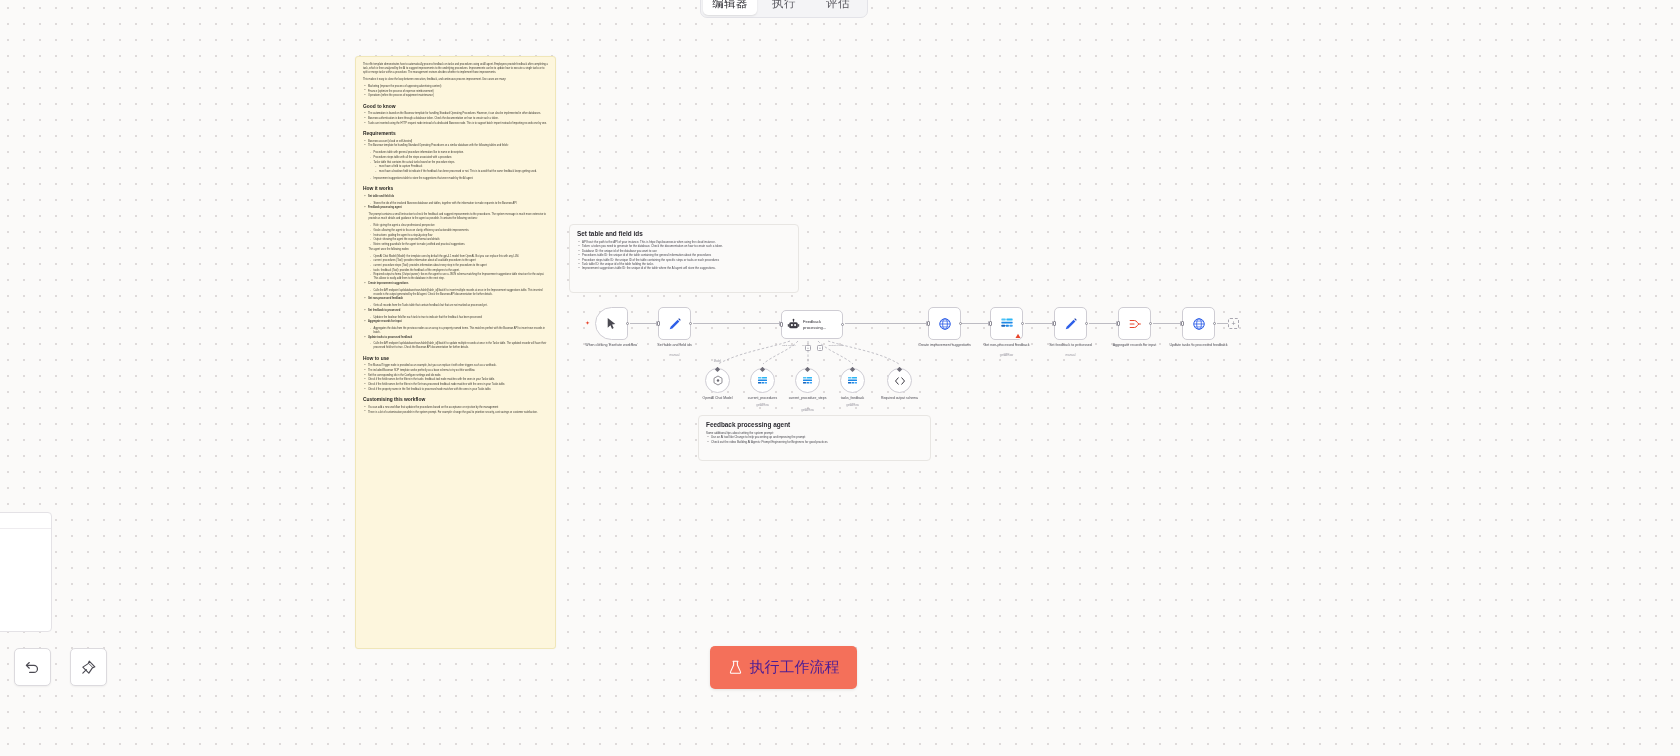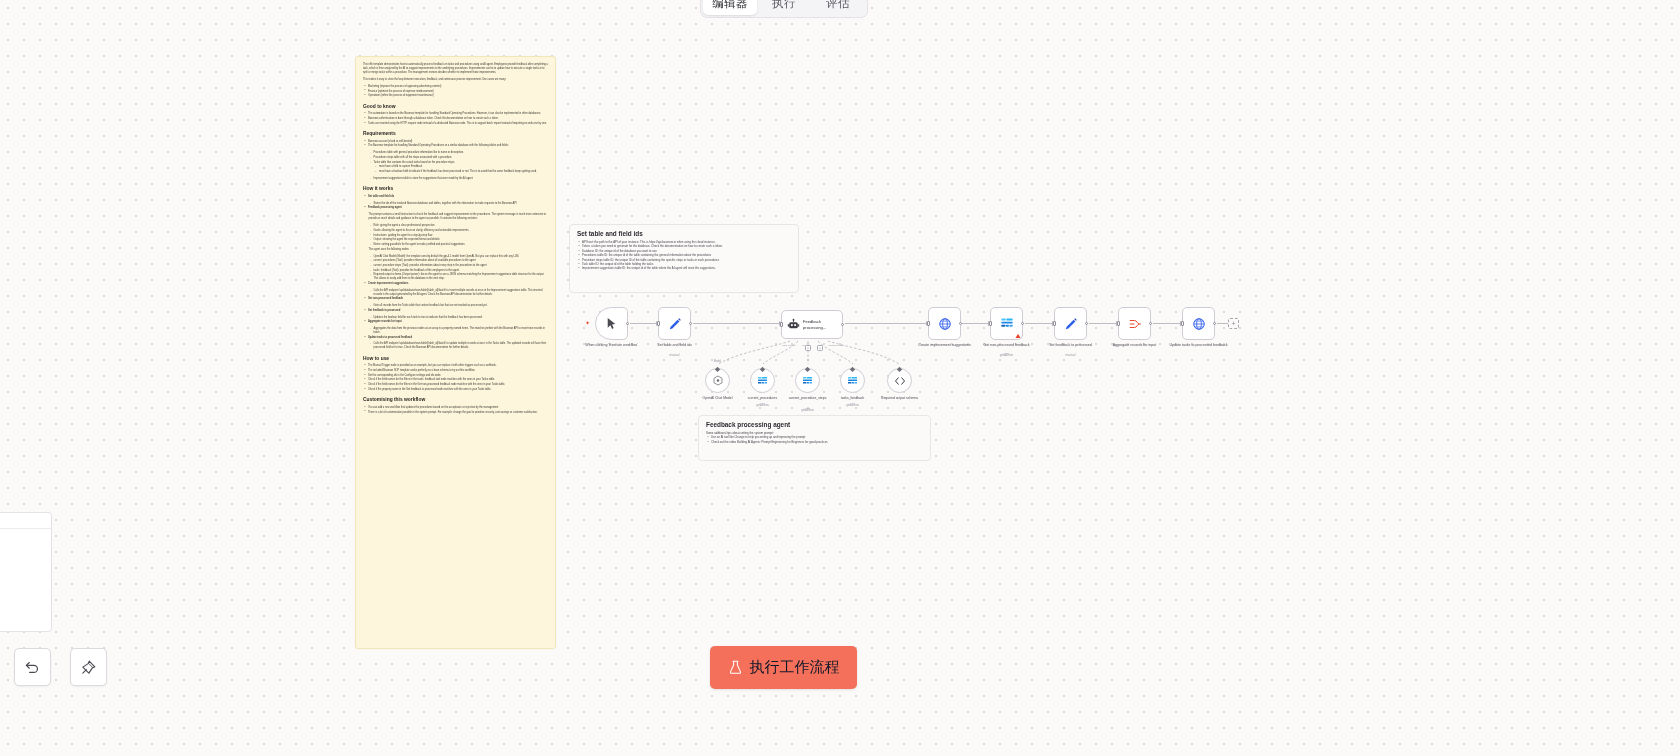--- a/index.html
+++ b/index.html
@@ -188,21 +188,21 @@
     z-index: 25;
   }
   .left-panel .lp-head { height: 16px; border-bottom: 1px solid #eeecef; }
 
   
   .exec-btn {
     position: absolute; left: 710px; top: 646px;
     width: 147px; height: 43px;
     background: #f4705a;
     border: none; border-radius: 5px;
-    color: #0f172a;
+    color: #4c1d95;
     display: flex; align-items: center; justify-content: center; gap: 7px;
     font-size: 15px; font-family: "Liberation Sans", sans-serif;
     box-shadow: 0 1px 3px rgba(0,0,0,.10);
     cursor: pointer;
     z-index: 35;
   }
   .exec-btn .flaskIcon { display: flex; align-items: center; }
 </style>
 </head>
 <body>

